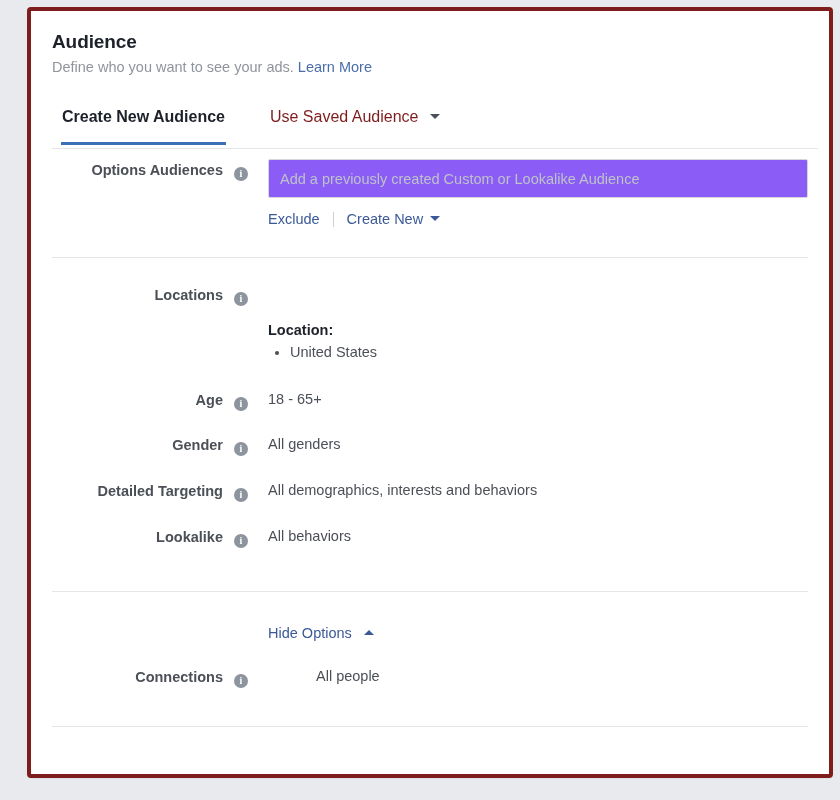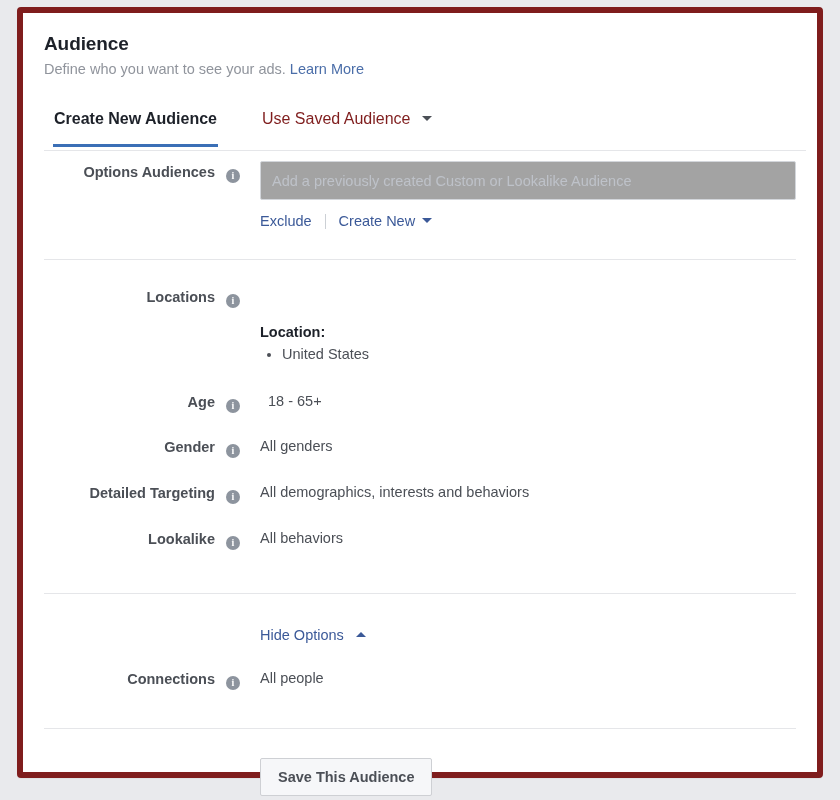--- a/index.html
+++ b/index.html
@@ -10,26 +10,26 @@
     width: 840px;
     height: 800px;
     background: #e9eaed;
     font-family: "Liberation Sans", sans-serif;
     -webkit-font-smoothing: antialiased;
     overflow: hidden;
   }
 
   .card {
     position: absolute;
-    left: 17px;
+    left: 27px;
     top: 7px;
     width: 806px;
     height: 771px;
     background: #ffffff;
-    border: 6px solid #7f1d1d;
+    border: 4px solid #7f1d1d;
     border-radius: 4px;
     box-sizing: border-box;
     box-shadow: 0 1px 1px rgba(0,0,0,0.04);
   }
 
   
   .header {
     padding: 20px 0 0 21px;
   }
   .page-title {
@@ -159,21 +159,21 @@
 
   
   .ca-row { padding-top: 10px; }
   .ca-input {
     display: block;
     width: 100%;
     box-sizing: border-box;
     height: 39px;
     border: 1px solid #d3d6db;
     border-radius: 2px;
-    background: #a3a3a3;
+    background: #8b5cf6;
     padding: 0 11px;
     font-size: 14.5px;
     color: #1d2129;
     font-family: "Liberation Sans", sans-serif;
     outline: none;
   }
   .ca-input::placeholder { color: #bec2c9; }
   .ca-actions {
     margin-top: 12px;
     font-size: 14.5px;
@@ -291,21 +291,21 @@
         <i class="info-icon">i</i>
       </div>
       <div class="row-value">
         <div class="loc-title">Location:</div>
         <ul class="loc-list">
           <li>United States</li>
         </ul>
       </div>
     </div>
 
-    <div class="row" style="padding-top:26px;gap:8px;">
+    <div class="row" style="padding-top:26px;">
       <div class="row-label">
         <span>Age</span>
         <i class="info-icon">i</i>
       </div>
       <div class="row-value">18 - 65+</div>
     </div>
 
     <div class="row" style="padding-top:23px;">
       <div class="row-label">
         <span>Gender</span>
@@ -333,30 +333,25 @@
   </div>
 
   <div class="divider" style="margin-top:43px;"></div>
 
   <div class="section">
     <div class="hide-options-row" style="padding-top:31px;">
       <a class="link">Hide Options</a>
       <span class="caret-up"></span>
     </div>
 
-    <div class="row" style="padding-top:23px;">
+    <div class="row" style="padding-top:23px;gap:48px;">
       <div class="row-label">
         <span>Connections</span>
         <i class="info-icon">i</i>
       </div>
       <div class="row-value">All people</div>
     </div>
   </div>
 
   <div class="divider" style="margin-top:38px;"></div>
 
-  <div class="section">
-    <div class="save-row" style="padding-top:29px;">
-      <button class="btn">Save This Audience</button>
-    </div>
-  </div>
 
 </div>
 
 </body></html>

